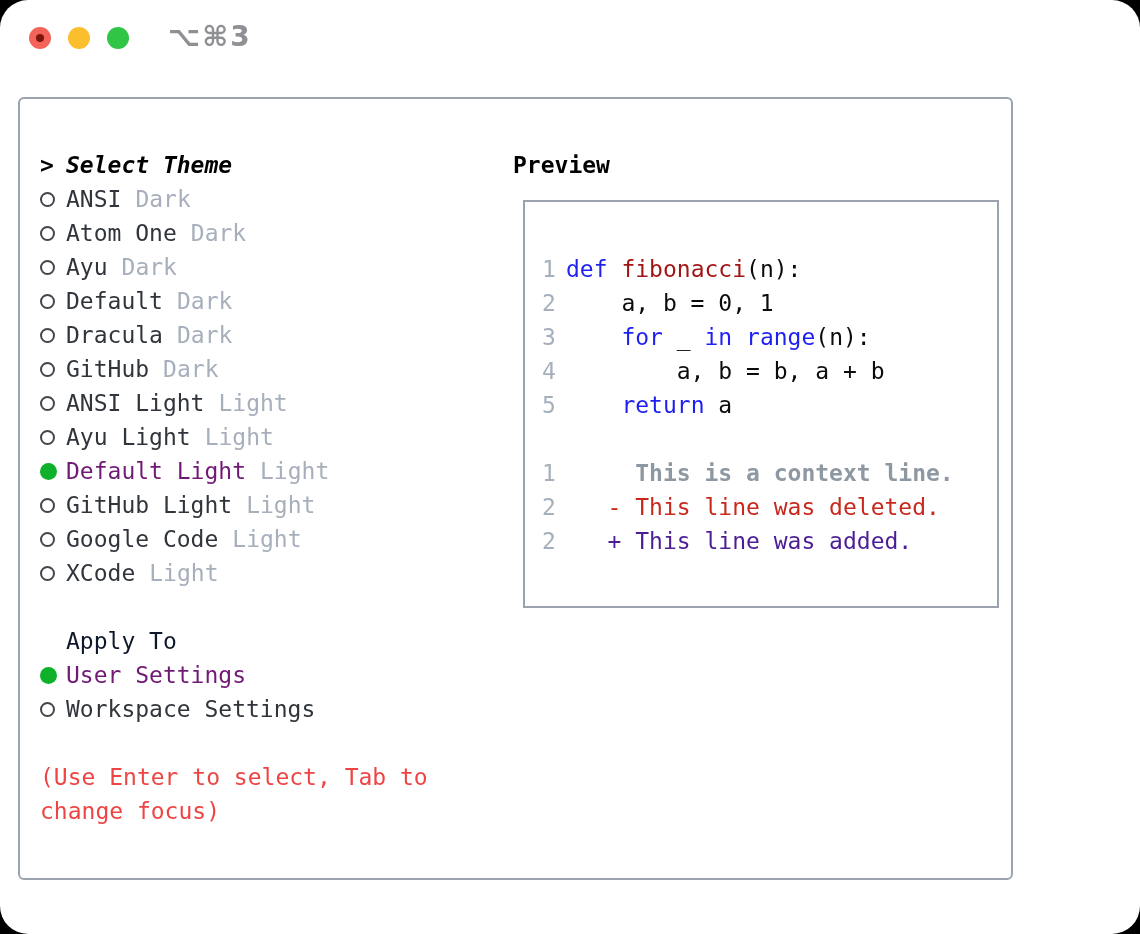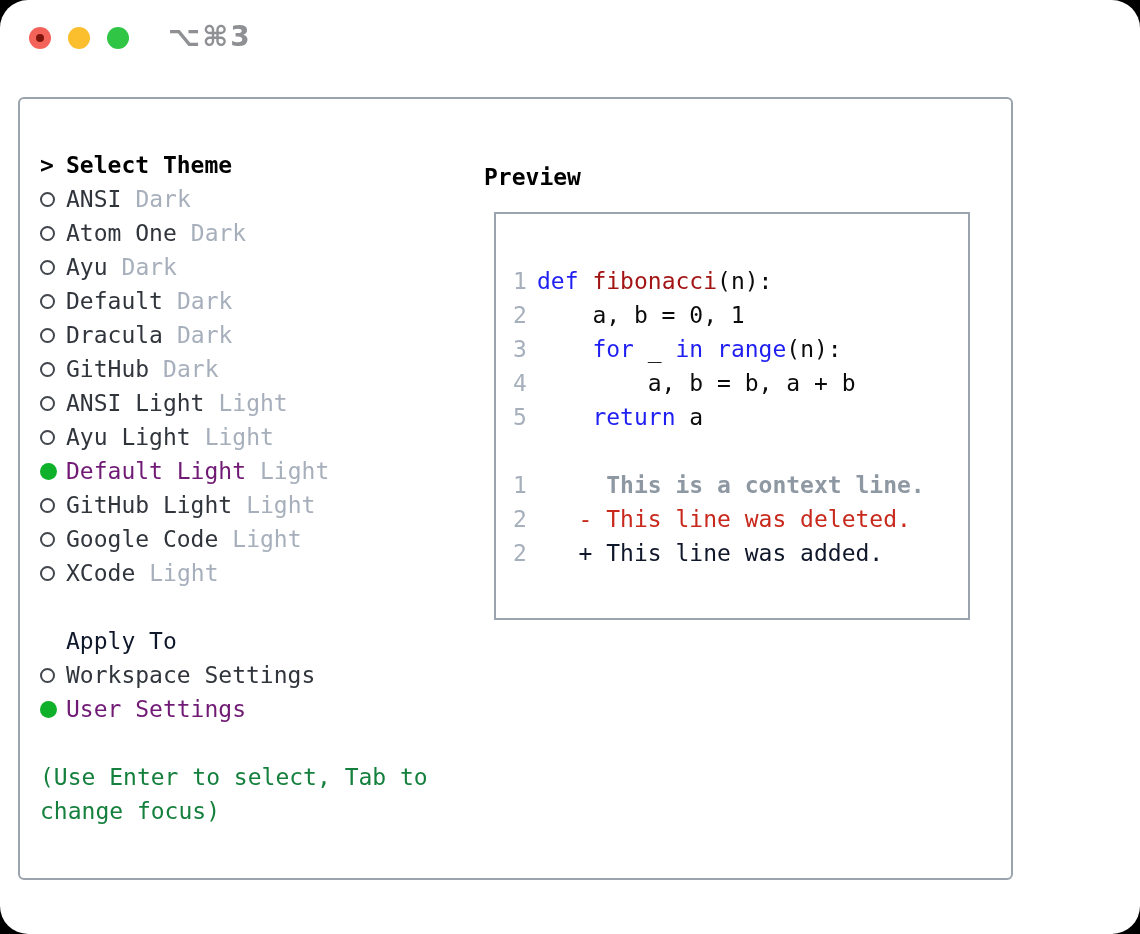--- a/index.html
+++ b/index.html
@@ -27,48 +27,48 @@
   .panel{
     position:absolute;left:18px;top:97px;
     width:995px;height:783px;
     border:2px solid #9aa3ae;border-radius:6px;
     box-sizing:border-box;background:#fff;
   }
   .left-col{position:absolute;left:20px;top:49px;width:450px;}
   .row{display:flex;align-items:center;height:34px;font-size:23px;color:#30353c;white-space:pre;}
   .bullet-slot{width:26px;flex:0 0 26px;display:flex;align-items:center;}
   .prompt{font-weight:bold;color:#000;font-size:23px;}
-  .picker-title{font-weight:bold;color:#000;}
+  .picker-title{font-weight:bold;color:#000;font-style:italic;}
   .ring{width:15px;height:15px;border:2px solid #42474e;border-radius:50%;box-sizing:border-box;}
   .dot{width:17px;height:17px;border-radius:50%;background:#0fb02a;}
   .tvariant{color:#a6afbb;margin-left:14px;}
   .selected .tname, .selected .olabel{color:#701a75;}
   .spacer{height:34px;}
   .section-title{color:#0f172a;}
   .hint{
     margin-top:34px;max-width:432px;
-    font-size:23px;line-height:34px;color:#15803d;
+    font-size:23px;line-height:34px;color:#ef4444;
   }
   
-  .preview-area{position:absolute;left:464px;top:49px;margin-top:12px;}
+  .preview-area{position:absolute;left:493px;top:49px;}
   .preview-title{font-size:23px;font-weight:bold;color:#000;height:34px;display:flex;align-items:center;}
   .preview-box{
     margin-top:18px;margin-left:10px;
     width:476px;height:408px;
     border:2px solid #9aa3ae;box-sizing:border-box;
     padding:50px 0 0 17px;overflow:hidden;background:#fff;
   }
   .pline{display:flex;height:34px;align-items:center;font-size:23px;white-space:pre;}
   .ln{flex:0 0 24px;color:#a6b0bc;white-space:pre;}
   .seg-plain{color:#0b0b0b;}
   .seg-kw{color:#1f1ff2;}
   .seg-fn{color:#a31515;}
   .seg-ctx{color:#8e98a2;font-weight:bold;}
   .seg-del{color:#c8291c;text-align:center;}
-  .seg-add{color:#0f172a;}
+  .seg-add{color:#4c1d95;}
 </style>
 </head>
 <body>
 
 <div class="window">
 
   <div class="titlebar">
     <div class="tl tl-close"></div>
     <div class="tl tl-min"></div>
     <div class="tl tl-zoom"></div>
@@ -144,28 +144,28 @@
         <span class="tname">XCode</span>
         <span class="tvariant">Light</span>
       </div>
 
       <div class="spacer"></div>
 
       <div class="row">
         <span class="bullet-slot"></span>
         <span class="section-title">Apply To</span>
       </div>
-      <div class="row">
-        <span class="bullet-slot"><span class="ring"></span></span>
-        <span class="olabel">Workspace Settings</span>
-      </div>
       <div class="row selected">
         <span class="bullet-slot"><span class="dot"></span></span>
         <span class="olabel">User Settings</span>
       </div>
+      <div class="row">
+        <span class="bullet-slot"><span class="ring"></span></span>
+        <span class="olabel">Workspace Settings</span>
+      </div>
 
       <div class="hint">(Use Enter to select, Tab to change focus)</div>
     </div>
 
     <div class="preview-area">
       <div class="preview-title">Preview</div>
       <div class="preview-box">
 
         <div class="pline">
           <span class="ln">1</span>

